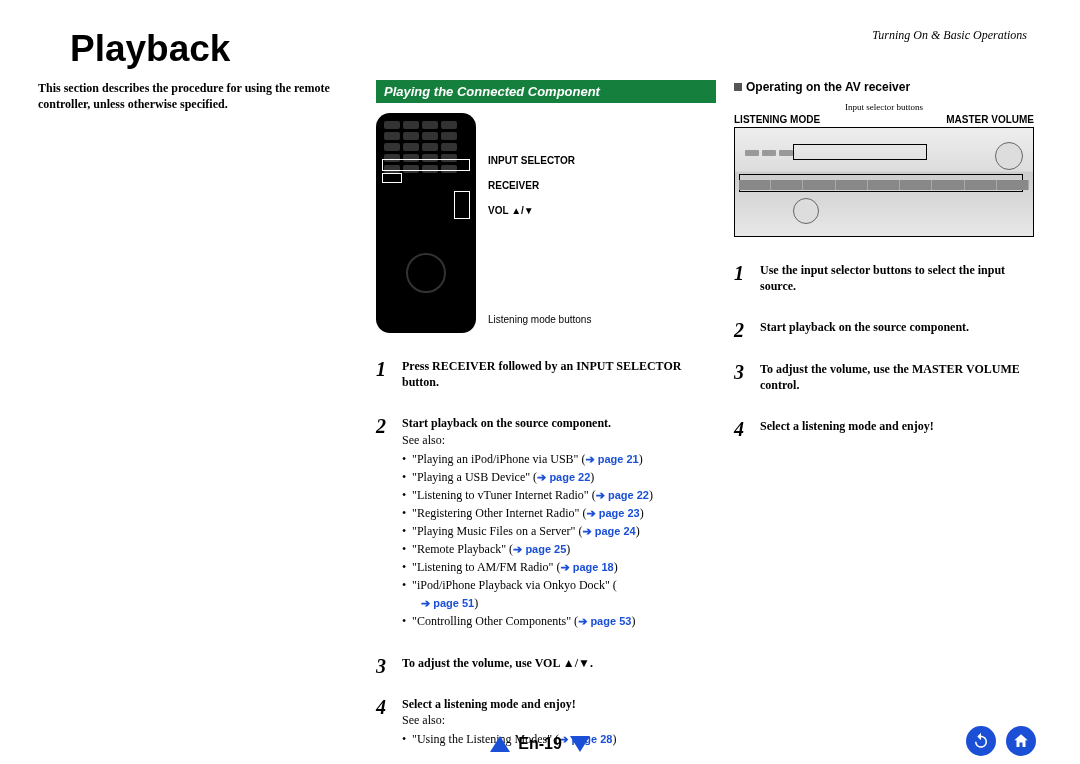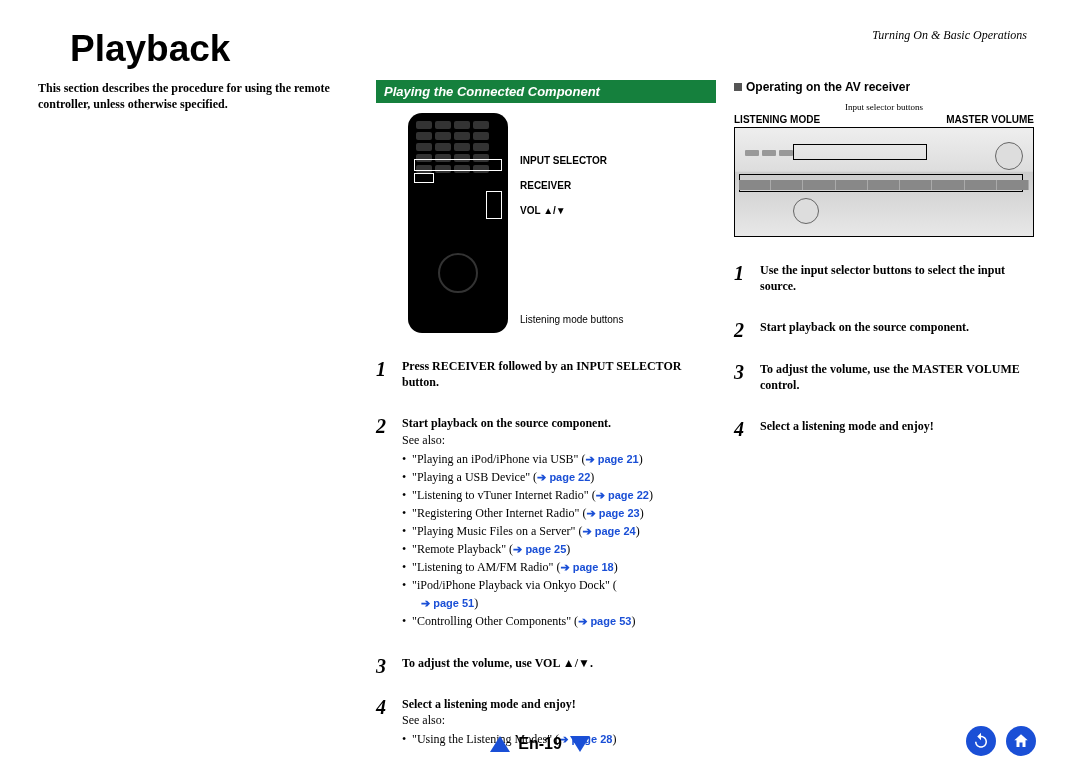--- a/index.html
+++ b/index.html
@@ -8,21 +8,21 @@
   .title { font-family: Arial, sans-serif; font-size: 37px; font-weight: bold; margin-bottom: 10px; margin-left: 32px; }
   .cols { display: flex; gap: 18px; }
   .col { flex: 1 1 0; }
   .col1 { flex: 0 0 320px; }
   .col2 { flex: 0 0 340px; }
   .col3 { flex: 0 0 300px; }
   .note { font-weight: bold; font-size: 12px; line-height: 1.35; margin-bottom: 18px; }
   .section-heading { background: #15803d; color: #fff; font-family: Arial, sans-serif; font-weight: bold; font-style: italic; font-size: 13px; padding: 4px 8px; margin-bottom: 10px; }
   .sub-heading { font-family: Arial, sans-serif; font-weight: bold; font-size: 12px; margin-bottom: 8px; }
   .sq { display: inline-block; width: 8px; height: 8px; background: #555; margin-right: 4px; vertical-align: 0; }
-  .remote-row { display: flex; gap: 12px; margin-bottom: 10px; margin-left: 32px; }
+  .remote-row { display: flex; gap: 12px; margin-bottom: 10px; }
   .remote { width: 100px; height: 220px; background: #000; border-radius: 14px; position: relative; flex: 0 0 100px; }
   .remote .btn-grid { position:absolute; top:8px; left:8px; right:8px; display:flex; flex-wrap:wrap; gap:3px;}
   .remote .btn-grid span{ width:16px; height:8px; background:#333; border-radius:2px; display:block;}
   .remote .dpad { position:absolute; top:140px; left:30px; width:40px; height:40px; border:2px solid #333; border-radius:50%; }
   .remote .highlight1{position:absolute; top:46px; left:6px; width:88px; height:12px; border:1px solid #fff;}
   .remote .highlight2{position:absolute; top:60px; left:6px; width:20px; height:10px; border:1px solid #fff;}
   .remote .highlight3{position:absolute; top:78px; left:78px; width:16px; height:28px; border:1px solid #fff;}
   .callouts { font-family: Arial, sans-serif; font-size: 10px; display:flex; flex-direction:column; gap:14px; padding-top:42px;}
   .callouts .bold { font-weight:bold; }
   ol.steps { list-style: none; counter-reset: step; padding: 0; }

